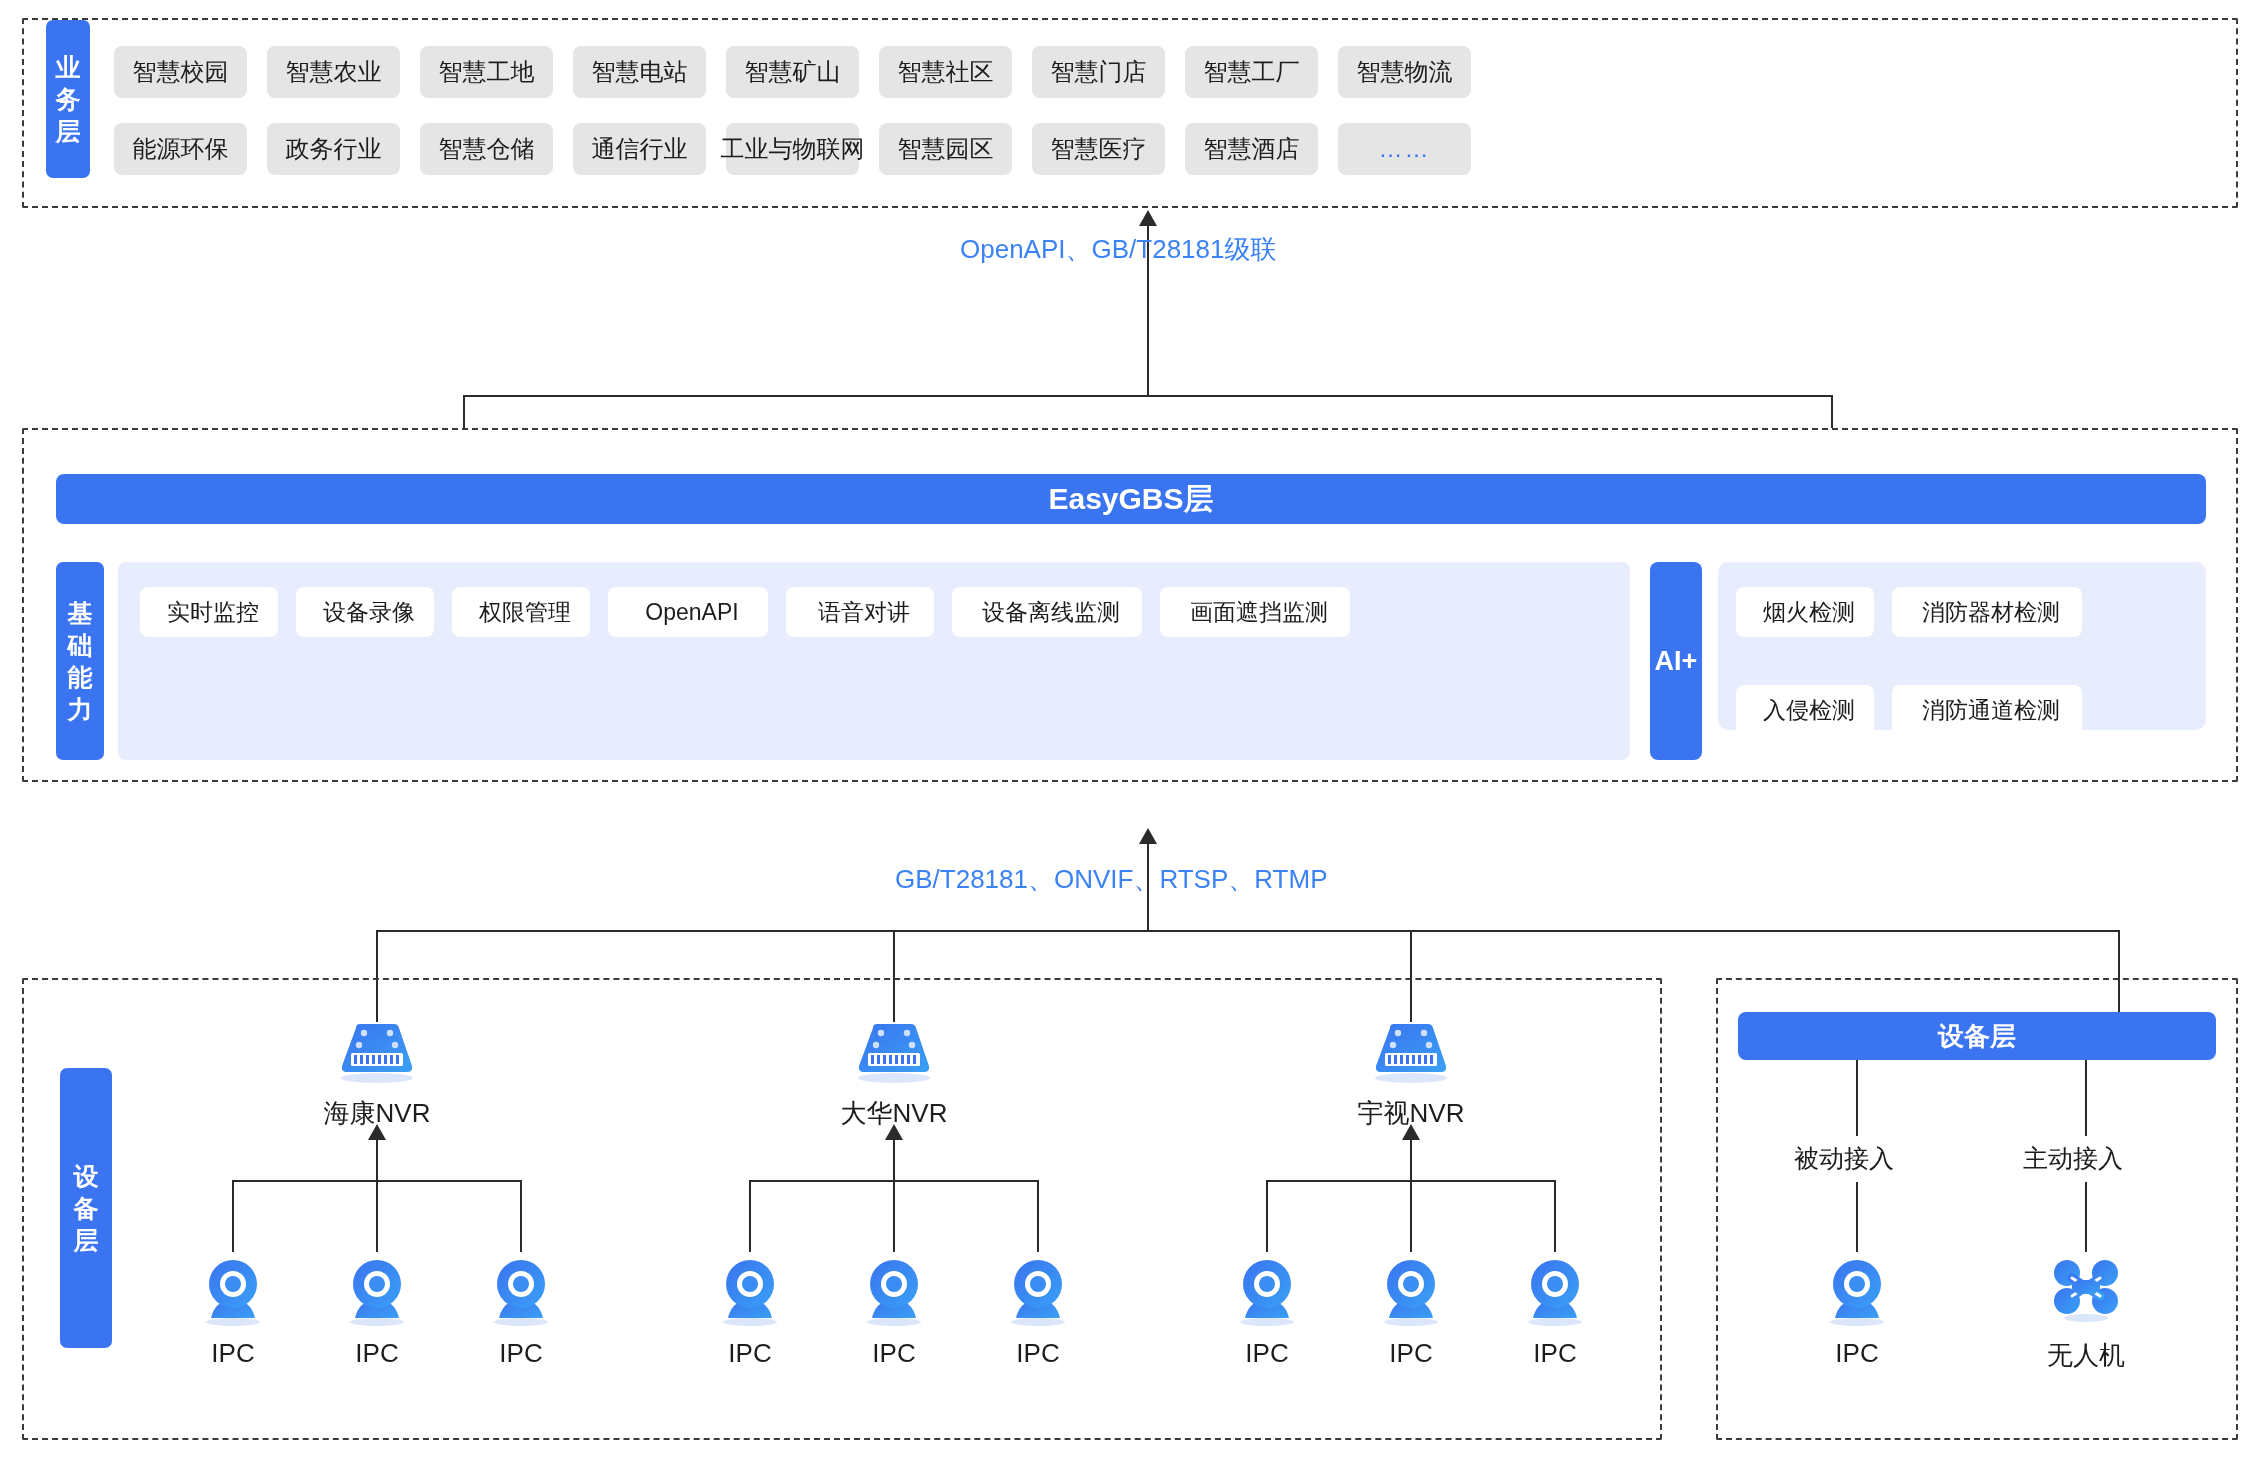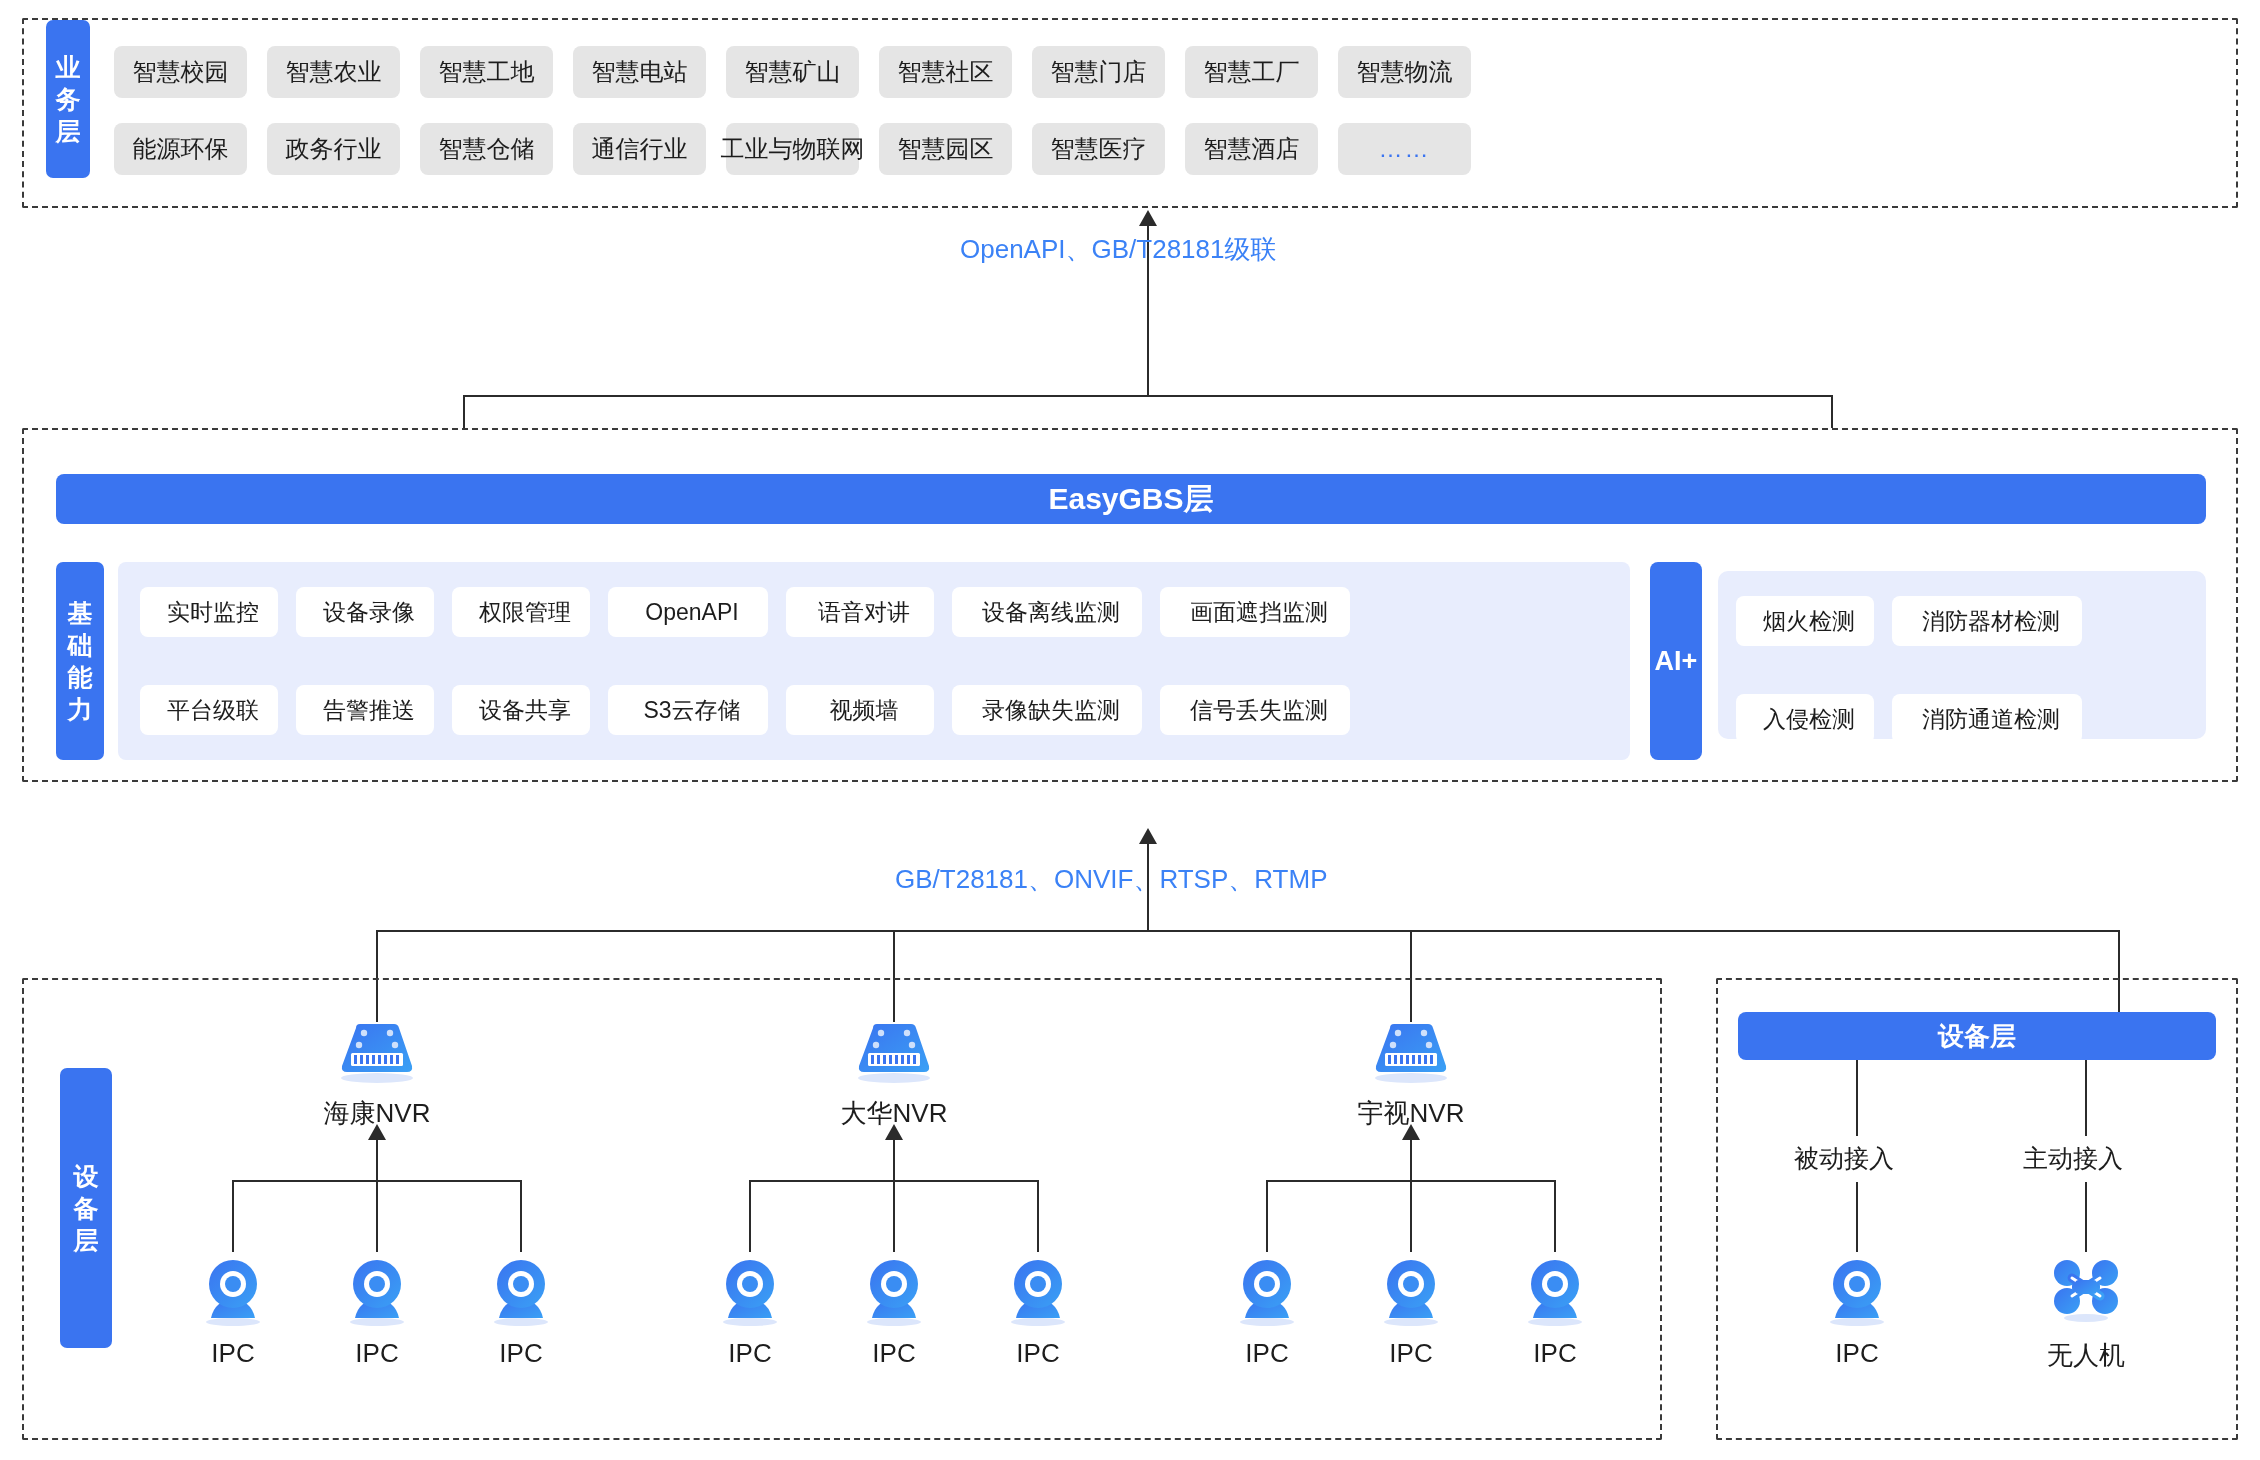--- a/index.html
+++ b/index.html
@@ -111,21 +111,21 @@
   #platform-box { left: 22px; top: 428px; width: 2216px; height: 140px; }
   #easygbs-bar { left: 56px; top: 474px; width: 2150px; height: 50px; font-size: 30px; }
   #cap-label { left: 56px; top: 562px; width: 48px; height: 198px; }
   #cap-panel {
     position: absolute; left: 118px; top: 562px; width: 1512px; height: 198px;
     background: #e8edfd; border-radius: 8px;
   }
   #ai-bar { left: 1650px; top: 562px; width: 52px; height: 198px; font-size: 27px; }
   #ai-panel {
     position: absolute; left: 1718px; top: 562px; width: 488px; height: 168px;
-    background: #e8edfd; border-radius: 10px; margin-top: 9px;
+    background: #e8edfd; border-radius: 10px;
   }
   .cap-grid { position: absolute; left: 22px; top: 25px; }
   .cap-row { display: flex; gap: 18px; }
   .cap-row + .cap-row { margin-top: 48px; }
 
   
   #conn2-text { left: 895px; top: 862px; }
 
   
   #device-box-left { left: 22px; top: 978px; width: 1640px; height: 462px; }
@@ -200,29 +200,20 @@
 <div id="cap-panel">
   <div class="cap-grid">
     <div class="cap-row">
       <div class="chip-white" style="width:138px;">实时监控</div>
       <div class="chip-white" style="width:138px;">设备录像</div>
       <div class="chip-white" style="width:138px;">权限管理</div>
       <div class="chip-white" style="width:160px;">OpenAPI</div>
       <div class="chip-white" style="width:148px;">语音对讲</div>
       <div class="chip-white" style="width:190px;">设备离线监测</div>
       <div class="chip-white" style="width:190px;">画面遮挡监测</div>
-    </div>
-    <div class="cap-row">
-      <div class="chip-white" style="width:138px;">平台级联</div>
-      <div class="chip-white" style="width:138px;">告警推送</div>
-      <div class="chip-white" style="width:138px;">设备共享</div>
-      <div class="chip-white" style="width:160px;">S3云存储</div>
-      <div class="chip-white" style="width:148px;">视频墙</div>
-      <div class="chip-white" style="width:190px;">录像缺失监测</div>
-      <div class="chip-white" style="width:190px;">信号丢失监测</div>
     </div>
   </div>
 </div>
 
 <div class="blue-bar" id="ai-bar">
   <span>AI+</span>
 </div>
 
 <div id="ai-panel">
   <div class="cap-grid" style="left:18px;">

